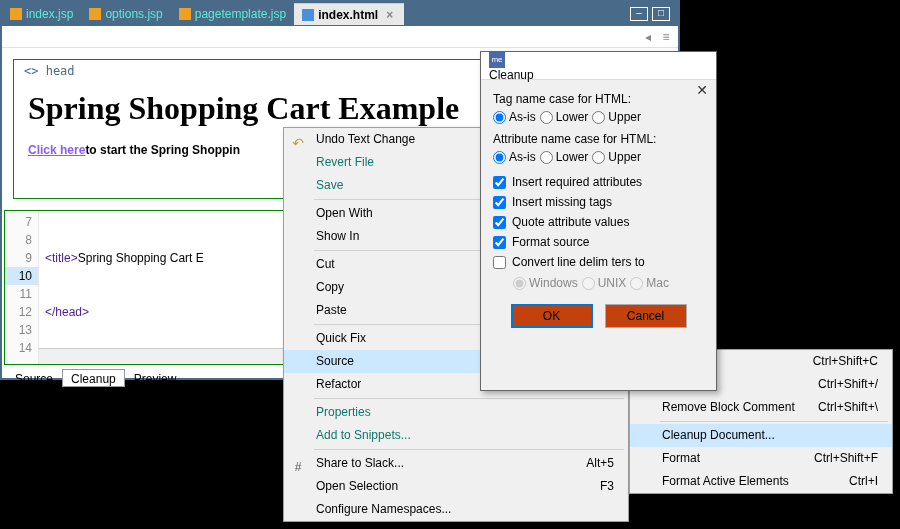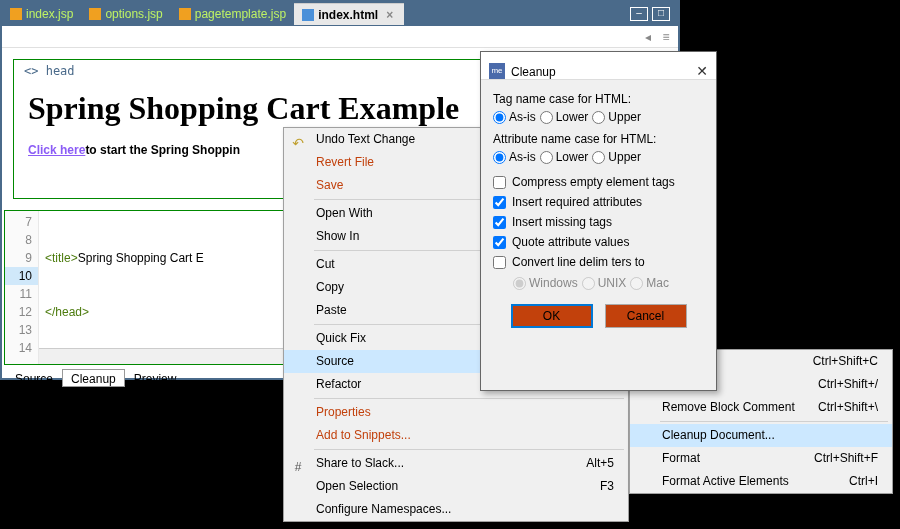--- a/index.html
+++ b/index.html
@@ -1,20 +1,20 @@
 <!DOCTYPE html>
 <html><head>
 <meta charset="utf-8">
 <style>
   * { box-sizing: border-box; margin: 0; padding: 0; font-family: Tahoma, Arial, sans-serif; font-size: 12px; }
   body { background: #000; width: 900px; height: 529px; position: relative; overflow: hidden; }
   
   .ide-window { position: absolute; left: 0; top: 0; width: 680px; height: 380px; background: #fff; border: 2px solid #4a6a8a; }
   .ide-tabs { height: 24px; background: #4a6a8a; display: flex; align-items: center; overflow: hidden; }
-  .ide-tab { height: 22px; padding: 0 8px; display: flex; align-items: center; gap: 4px; color: #bef264; background: #4a6a8a; white-space: nowrap; }
+  .ide-tab { height: 22px; padding: 0 8px; display: flex; align-items: center; gap: 4px; color: #5eead4; background: #4a6a8a; white-space: nowrap; }
   .ide-tab.active { background: #e8e8e8; color: #000; border-top: 1px solid #ccc; font-weight: bold; }
   .ide-tab .icon { width: 12px; height: 12px; background: #f0a020; display: inline-block; }
   .file-icon-html { width: 12px; height: 12px; background: #4a90d9; display: inline-block; }
   .ide-tab .close { width: 10px; color: #888; margin-left: 4px; }
   .ide-tabs .win-controls { margin-left: auto; display: flex; gap: 4px; padding-right: 8px; }
   .win-btn { width: 18px; height: 14px; border: 1px solid #fff; color: #fff; text-align: center; line-height: 10px; font-size: 10px; }
   
   .ide-toolbar { height: 22px; background: #fff; border-bottom: 1px solid #e0e0e0; display: flex; justify-content: flex-end; align-items: center; padding-right: 4px; gap: 2px; }
   .toolbar-btn { width: 16px; height: 16px; border: 1px solid #fff; text-align: center; line-height: 14px; color: #888; }
   
@@ -23,47 +23,47 @@
   .doc-title { font-family: "Times New Roman", serif; font-size: 32px; font-weight: bold; padding: 8px 14px; }
   .doc-link { padding: 6px 14px; font-family: "Times New Roman", serif; font-size: 15px; font-weight: bold; }
   .doc-link a { color: #8b5cf6; text-decoration: underline; }
   
   .split-bottom { border: 1px solid #080; margin: 2px; height: 155px; overflow: hidden; display: flex; font-family: "Courier New", monospace; font-size: 13px; position: relative; }
   .gutter { width: 34px; background: #fafafa; border-right: 1px solid #e8e8e8; text-align: right; color: #888; padding-top: 2px; }
   .gutter div { height: 18px; padding-right: 6px; line-height: 18px; }
   .gutter .current { background: #d0e8fa; color: #000; }
   .code-area { flex: 1; padding: 2px 6px; line-height: 18px; white-space: pre; color: #000; position: relative; }
   .code-area .line { height: 18px; }
-  .tag { color: #4d7c0f; }
+  .tag { color: #4c1d95; }
   .txt { color: #000; text-align: center; }
   .scroll-h { position: absolute; bottom: 0; left: 34px; right: 0; height: 16px; background: #f0f0f0; border-top: 1px solid #ccc; }
   
   .view-tabs { height: 22px; display: flex; padding: 2px 4px; }
   .view-tab { padding: 2px 8px; border: 1px solid transparent; }
   .view-tab.active { border: 1px solid #999; background: #fff; }
   
   
   .context-menu { position: absolute; left: 283px; top: 127px; width: 346px; background: #f0f0f0; border: 1px solid #a0a0a0; box-shadow: 2px 2px 4px rgba(0,0,0,0.3); z-index: 10; }
   .cm-item { height: 23px; line-height: 23px; padding-left: 32px; padding-right: 10px; position: relative; display: flex; align-items: center; }
-  .cm-item.disabled { color: #c2410c; }
+  .cm-item.disabled { color: #0f766e; }
   .cm-item.hl { background: #cce8ff; }
   .cm-item .arrow { position: absolute; right: 8px; font-size: 10px; }
   .cm-item .shortcut { position: absolute; right: 14px; }
   .cm-sep { height: 1px; background: #d0d0d0; margin: 2px 4px 2px 30px; }
   .cm-item .icon-sm { position: absolute; left: 6px; width: 16px; height: 16px; }
   .undo-icon { color: #c0a030; font-size: 14px; text-align: center; }
   .slack-icon { color: #555; font-size: 12px; text-align: center; }
   
   
   .submenu { position: absolute; left: 629px; top: 349px; width: 264px; background: #f0f0f0; border: 1px solid #a0a0a0; box-shadow: 2px 2px 4px rgba(0,0,0,0.3); z-index: 11; text-align: right; }
   .submenu .cm-item.hl { background: #cce8ff; }
   
   
   .dialog { position: absolute; left: 480px; top: 51px; width: 237px; height: 340px; background: #f0f0f0; border: 1px solid #666; box-shadow: 3px 3px 6px rgba(0,0,0,0.3); z-index: 20; }
-  .dlg-title { height: 28px; background: #fff; display: flex; align-items: flex-end; padding: 0 8px; border-bottom: 1px solid #ddd; }
+  .dlg-title { height: 28px; background: #fff; display: flex; align-items: flex-start; padding: 0 8px; border-bottom: 1px solid #ddd; flex-direction: column; }
   .dlg-title .icon { width: 16px; height: 16px; background: #4a6aaa; color: #fff; font-size: 8px; text-align: center; line-height: 16px; margin-right: 6px; }
   .dlg-title .close { margin-left: auto; font-size: 14px; color: #333; }
   .dlg-body { padding: 8px 12px; }
   .dlg-label { margin-top: 4px; margin-bottom: 4px; }
   .radio-row { display: flex; align-items: center; gap: 4px; margin-bottom: 8px; }
   .radio-row label { display: flex; align-items: center; gap: 3px; }
   .chk-row { display: flex; align-items: center; gap: 6px; height: 20px; }
   .chk-row input { margin: 0; }
   .radio-row.sub { padding-left: 20px; margin-top: 4px; }
   .radio-row.sub label { color: #888; }
@@ -267,34 +267,34 @@
           <input type="radio" name="ac" style="">
           <span>Lower</span>
         </label>
       <label>
           <input type="radio" name="ac" style="">
           <span>Upper</span>
         </label>
     </div>
     <div id="checkboxes">
         <div class="chk-row">
-          <input type="checkbox" style="">
-          <span>Compress empty element tags</span>
-        </div>
-        <div class="chk-row">
           <input type="checkbox" checked="" style="">
           <span>Insert required attributes</span>
         </div>
         <div class="chk-row">
           <input type="checkbox" checked="" style="">
           <span>Insert missing tags</span>
         </div>
         <div class="chk-row">
           <input type="checkbox" checked="" style="">
           <span>Quote attribute values</span>
+        </div>
+        <div class="chk-row">
+          <input type="checkbox" checked="" style="">
+          <span>Format source</span>
         </div>
         <div class="chk-row">
           <input type="checkbox" style="">
           <span>Convert line delim    ters to</span>
         </div>
       </div>
     <div class="radio-row sub">
       <label>
           <input type="radio" name="ld" disabled="" checked="" style="">
           <span>Windows</span>

